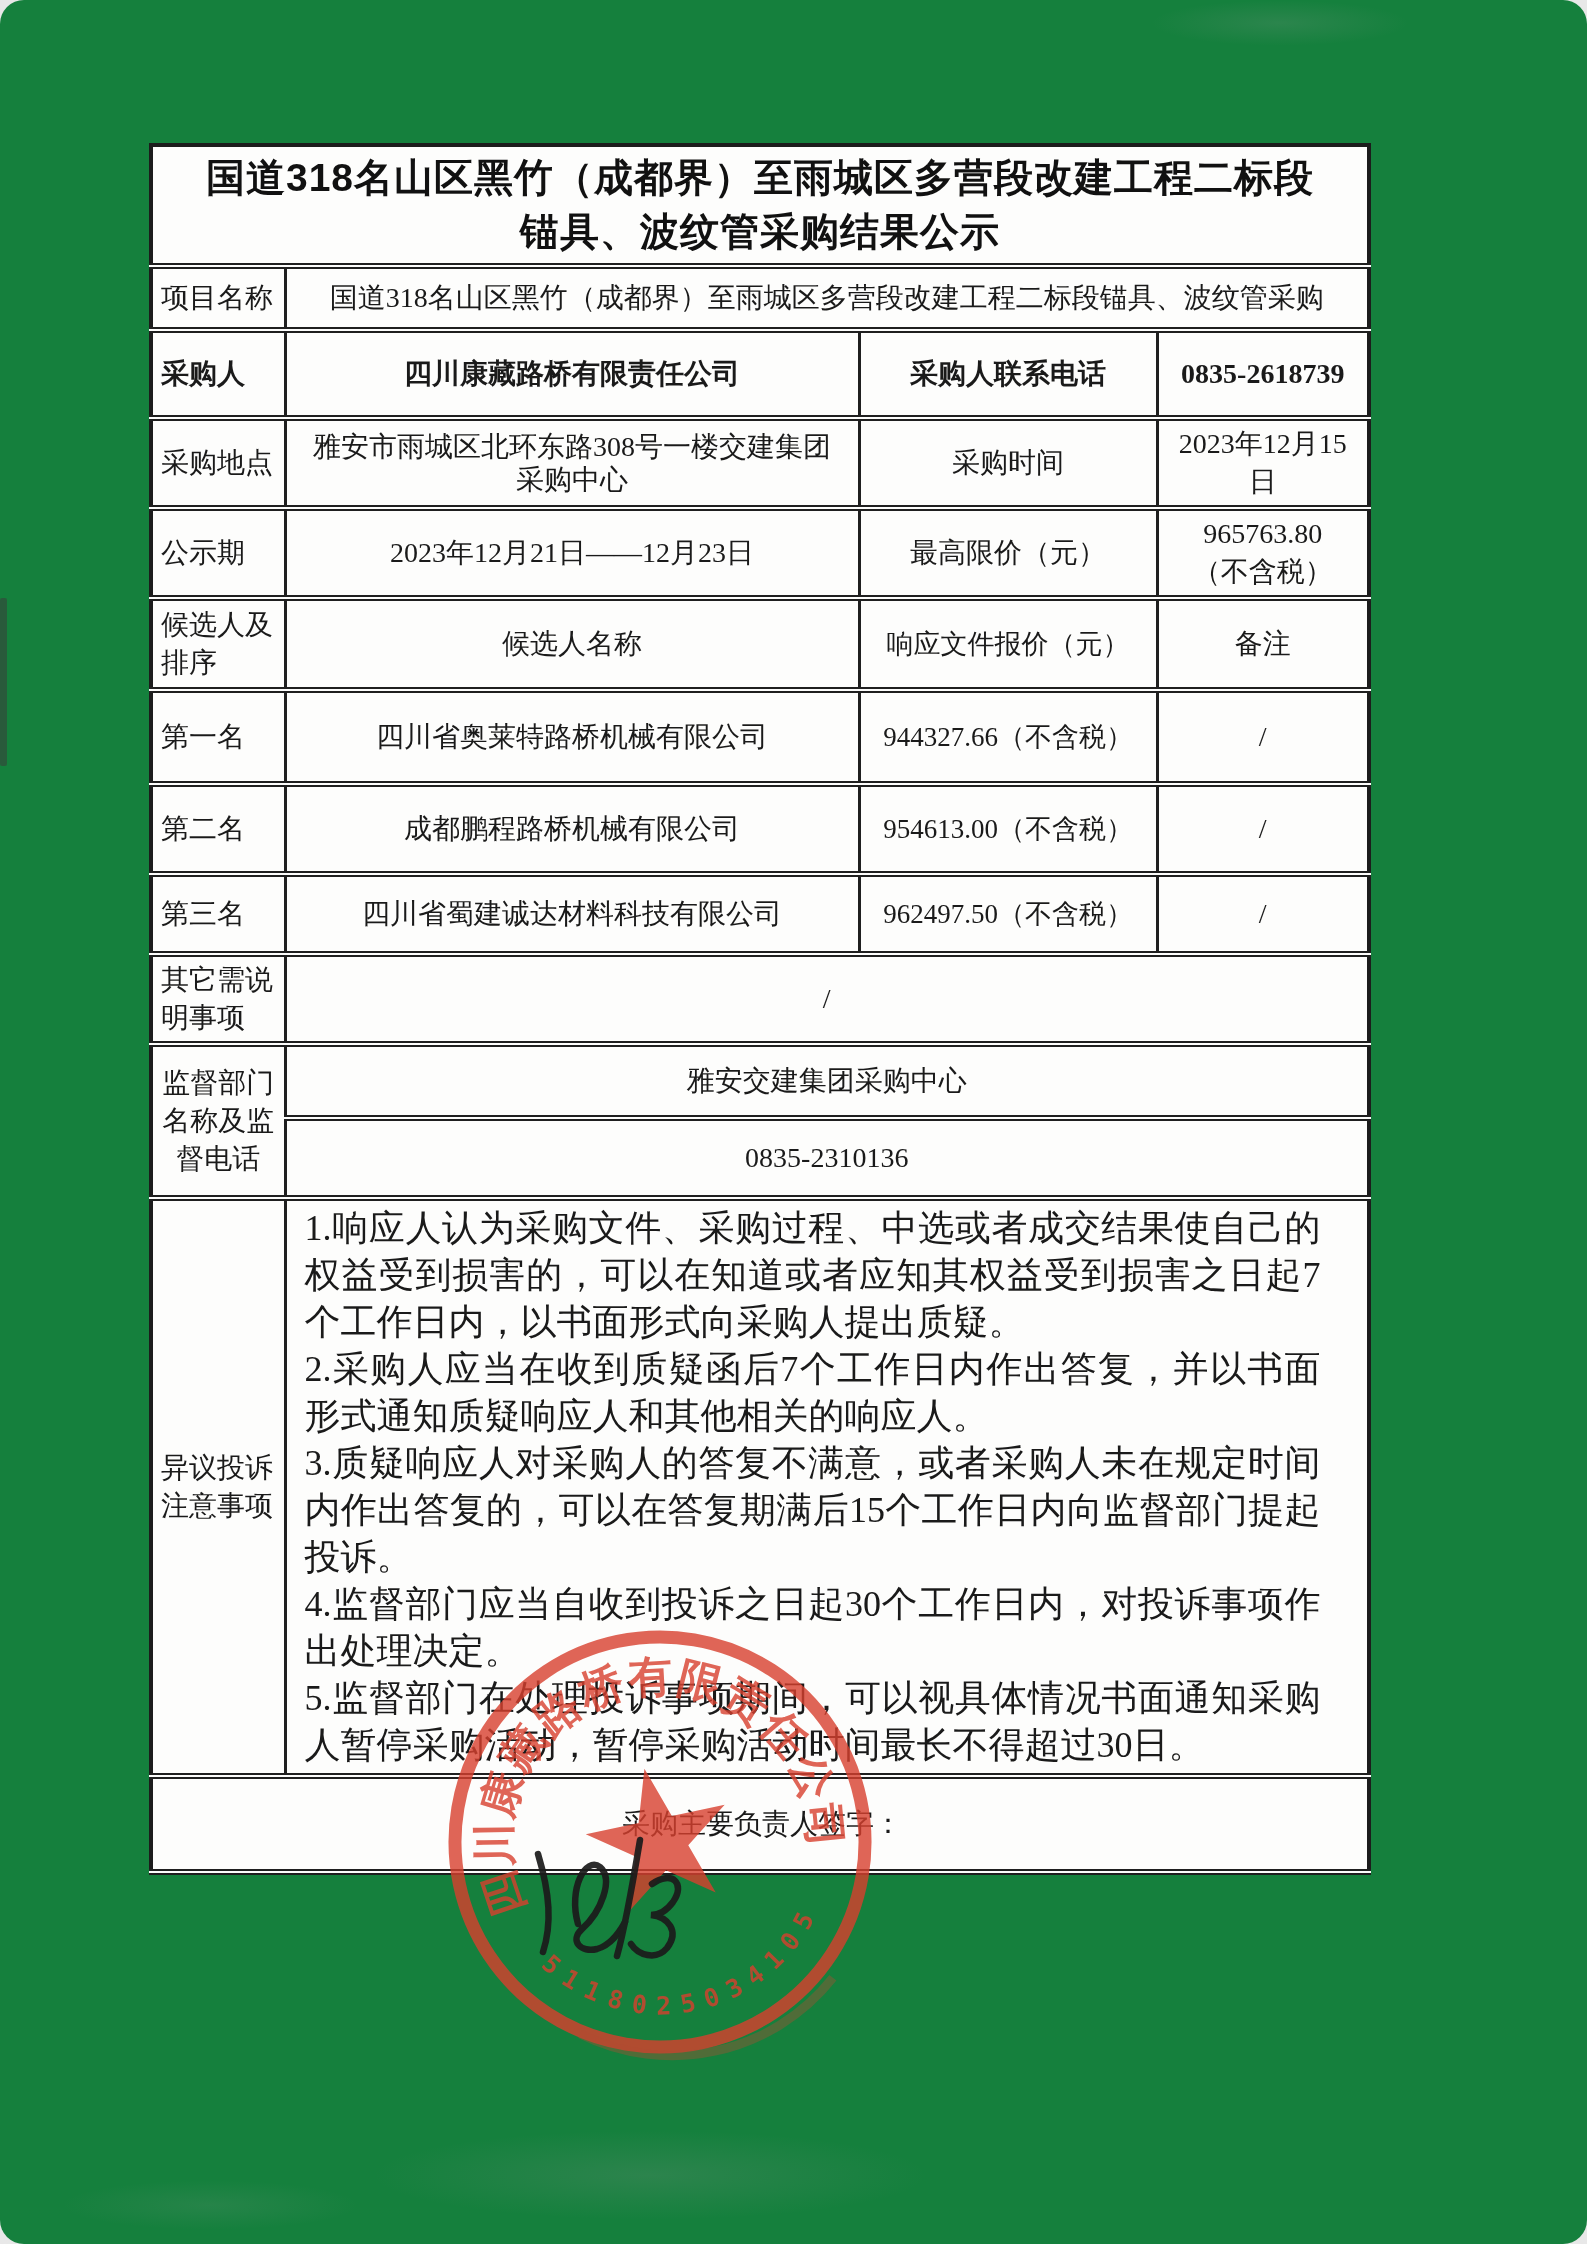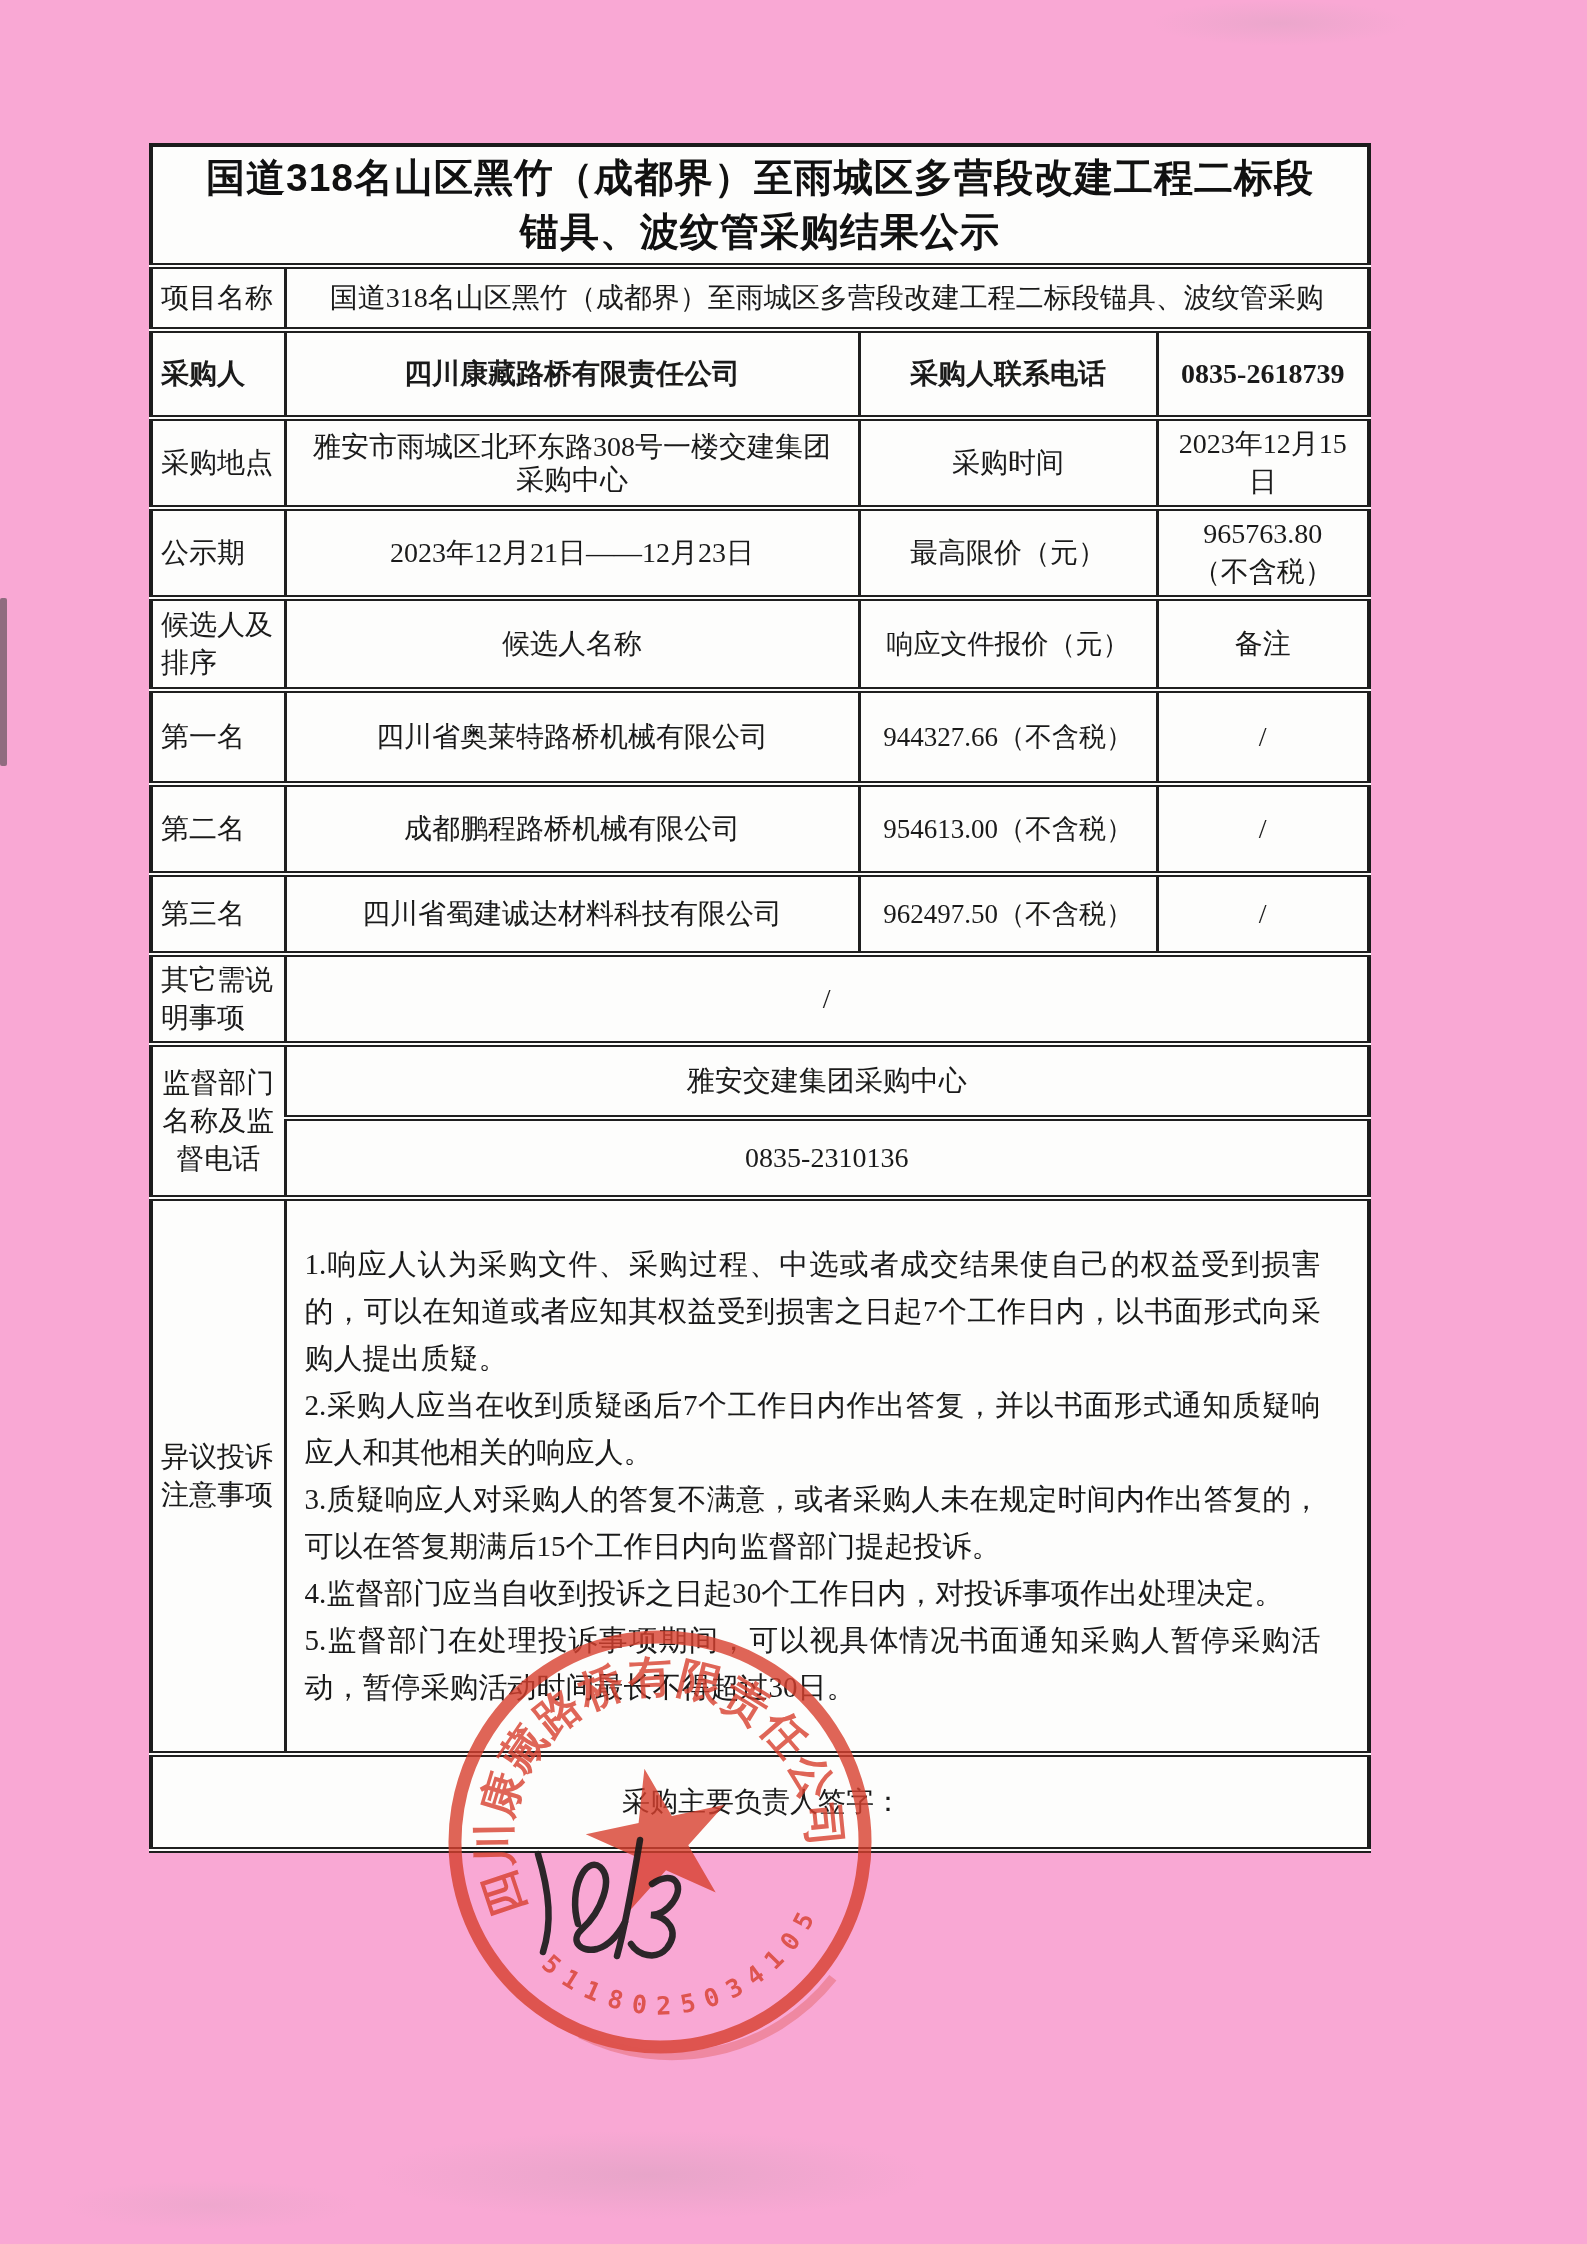--- a/index.html
+++ b/index.html
@@ -1,22 +1,23 @@
 <!DOCTYPE html>
 <html><head>
 <meta charset="utf-8">
 <style>
   html,body{margin:0;padding:0;background:#e8e8e8;}
   .page{
     position:relative;
     width:1587px;height:2244px;
-    background:#f9a8d4;
+    background:#15803d;
     overflow:hidden;
     font-family:"Liberation Serif","DejaVu Serif",serif;
     color:#1a1a1a;
+    border-radius:24px;
   }
   
   table.doc{
     position:absolute;left:149px;top:143px;
     width:1218px;
     border-collapse:collapse;
     table-layout:fixed;
     background:#fdfdfc;
   }
   table.doc{border:4px solid #1c1c1c;}
@@ -57,21 +58,21 @@
     font-weight:bold;
     font-size:39px;
     line-height:54px;
     text-align:center;
     white-space:pre-line;
     letter-spacing:1px;
     color:#111;
   }
   .price2{line-height:33px;}
   .obj-wrap{width:1016px;margin:0 auto 0 10px;}
-  .obj-wrap p{margin:0;font-size:29px;line-height:47px;text-align:justify;}
+  .obj-wrap p{margin:0;font-size:36px;line-height:47px;text-align:justify;}
   
   .stamp-box{position:absolute;left:400px;top:1592px;width:520px;height:520px;pointer-events:none;}
   
   .edge-mark{position:absolute;left:0;top:598px;width:7px;height:168px;background:#3a3a3a;opacity:.55;border-radius:2px;}
   .smudge1{position:absolute;left:370px;top:2130px;width:560px;height:90px;
     background:radial-gradient(ellipse at center,rgba(150,150,150,.18),rgba(150,150,150,0) 70%);}
   .smudge2{position:absolute;left:1150px;top:0;width:260px;height:46px;
     background:radial-gradient(ellipse at center,rgba(160,160,160,.16),rgba(160,160,160,0) 70%);}
   .smudge3{position:absolute;left:60px;top:2180px;width:300px;height:50px;
     background:radial-gradient(ellipse at center,rgba(160,160,160,.12),rgba(160,160,160,0) 70%);}

